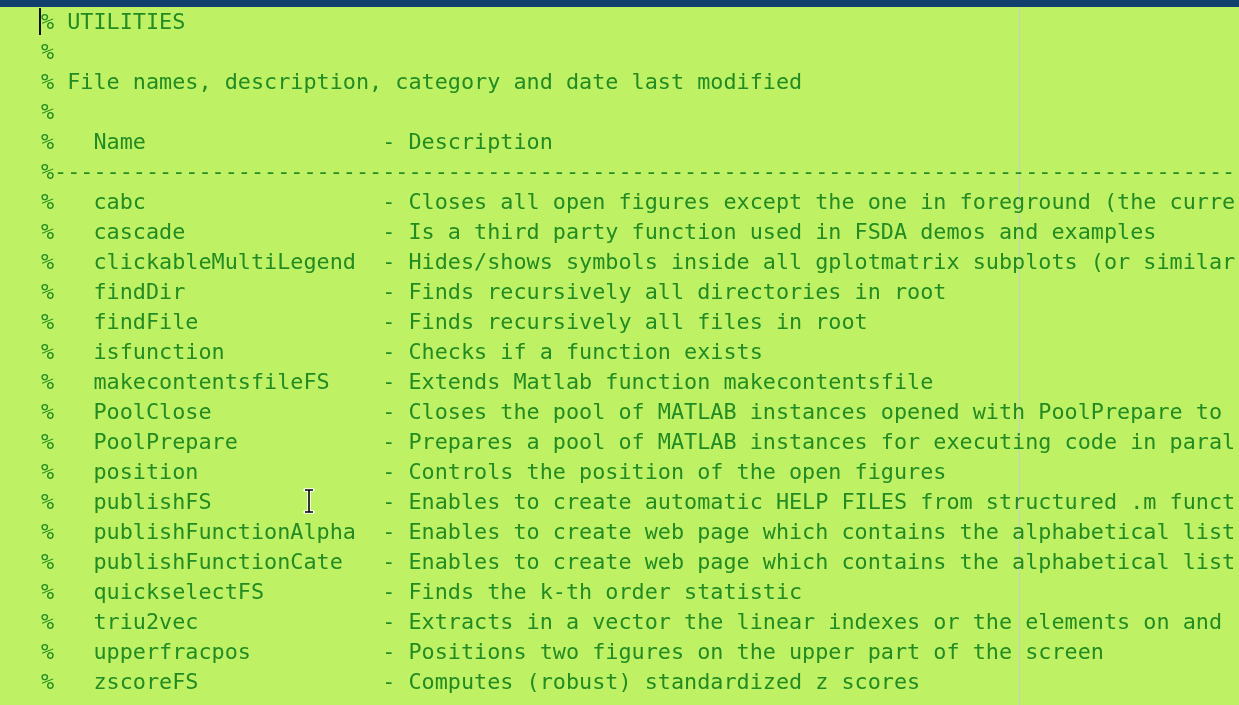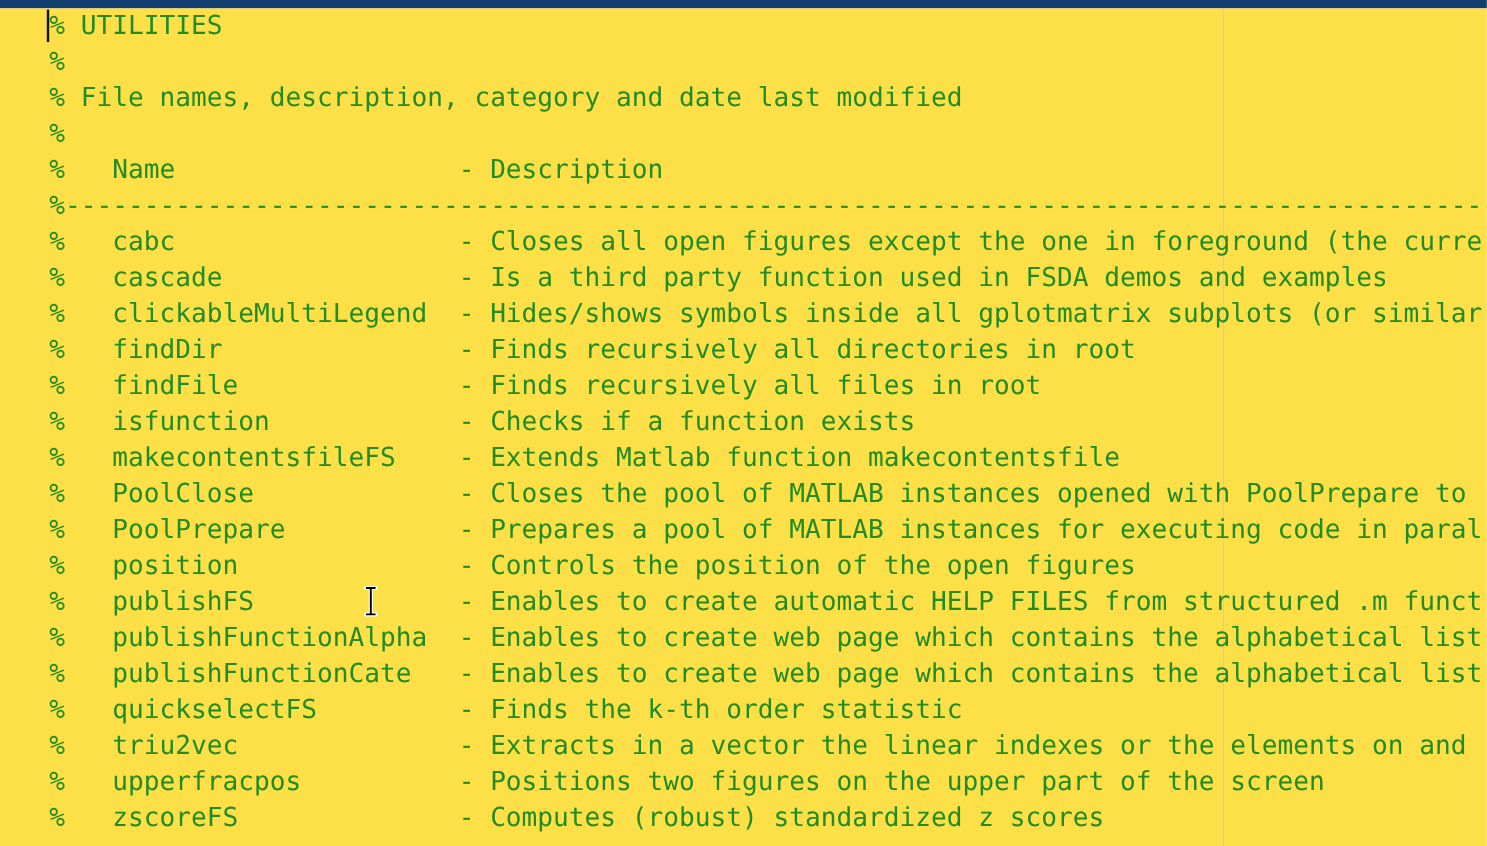--- a/index.html
+++ b/index.html
@@ -15,21 +15,21 @@
     left: 0; top: 0;
     width: 1239px;
     height: 7px;
     background: #113f6e;
   }
   .editor {
     position: absolute;
     left: 0; top: 7px;
     width: 1239px;
     height: 698px;
-    background: #fde047;
+    background: #bef264;
     overflow: hidden;
   }
   .guide-line {
     position: absolute;
     left: 1019px;
     top: 0;
     width: 1px;
     height: 698px;
     background: #cccccc;
   }

